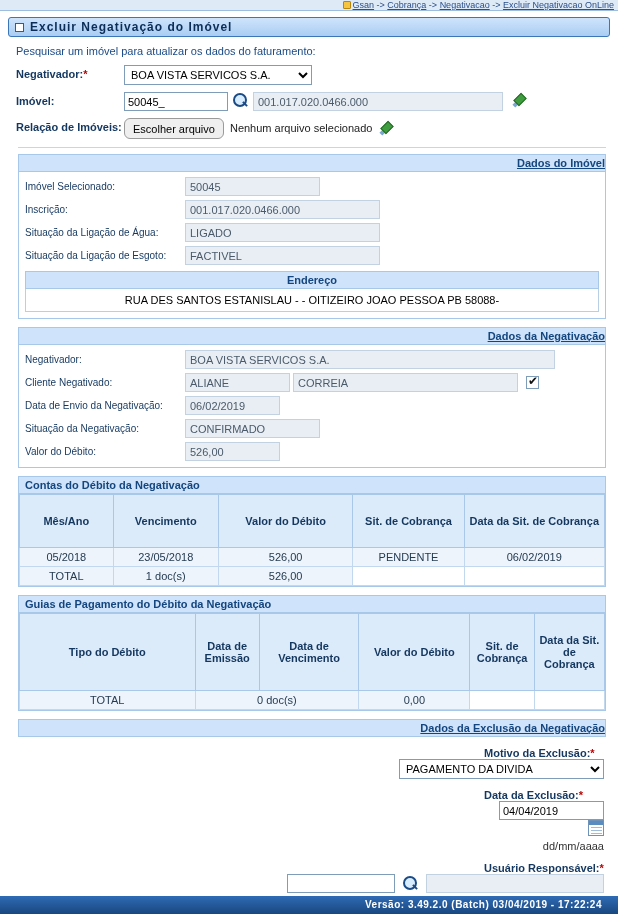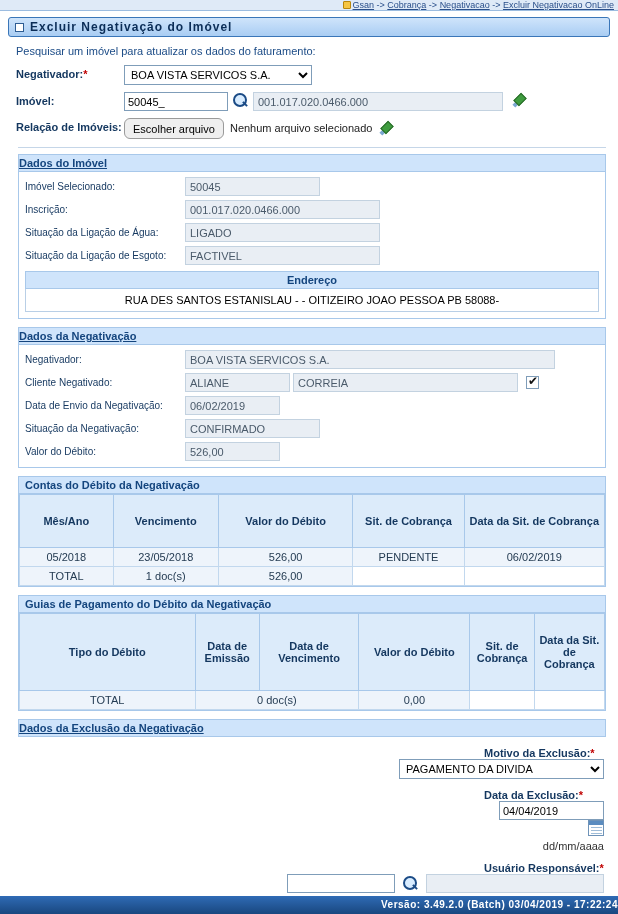--- a/index.html
+++ b/index.html
@@ -189,21 +189,21 @@
   hr.sep {
     border: none;
     border-top: 1px solid #c5d6e8;
     margin: 8px 2px 6px 2px;
   }
 
   
   .section-head {
     background: #cfe4fb;
     border: 1px solid #a8c8ea;
-    text-align: left;
+    text-align: right;
     font-weight: bold;
     font-size: 11px;
     color: #14457e;
     padding: 2px 0;
     text-decoration: underline;
     margin: 0 2px;
   }
   .panel {
     border: 1px solid #a8c8ea;
     border-top: none;
@@ -344,21 +344,21 @@
   .footer {
     position: absolute;
     left: 0; right: 0; bottom: 0;
     height: 18px;
     background: linear-gradient(#2f6bb5, #19477f);
     color: #fff;
     font-size: 10px;
     font-weight: bold;
     text-align: right;
     line-height: 18px;
-    padding-right: 0;
+    padding-right: 16px;
     letter-spacing: 0.5px;
   }
   .chk {
     width: 13px; height: 13px;
     border: 1px solid #7f9db9;
     background: #fff;
     display: inline-block;
     position: relative;
     vertical-align: -2px;
     cursor: pointer;

